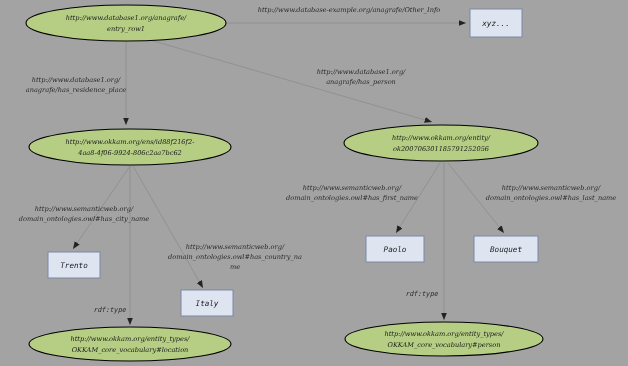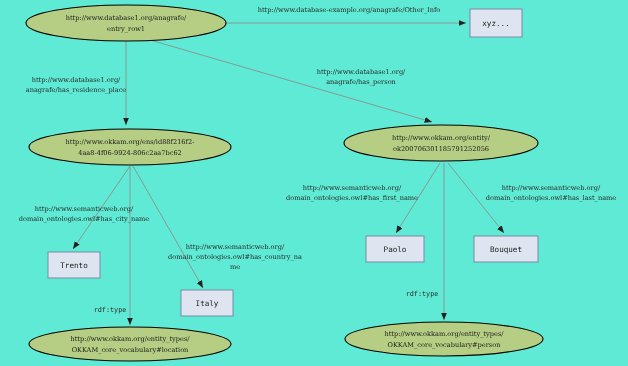--- a/index.html
+++ b/index.html
@@ -4,23 +4,24 @@
 <style>
   html, body {
     margin: 0;
     padding: 0;
     background: #ffffff;
   }
   #canvas-wrap {
     position: relative;
     width: 628px;
     height: 366px;
-    background: #5eead4;
+    background: #a3a3a3;
     overflow: hidden;
     font-family: "DejaVu Serif", serif;
+    font-style: italic;
   }
   svg#graph {
     position: absolute;
     top: 0;
     left: 0;
     width: 628px;
     height: 366px;
   }
   .node-ellipse {
     fill: #b5ce84;

